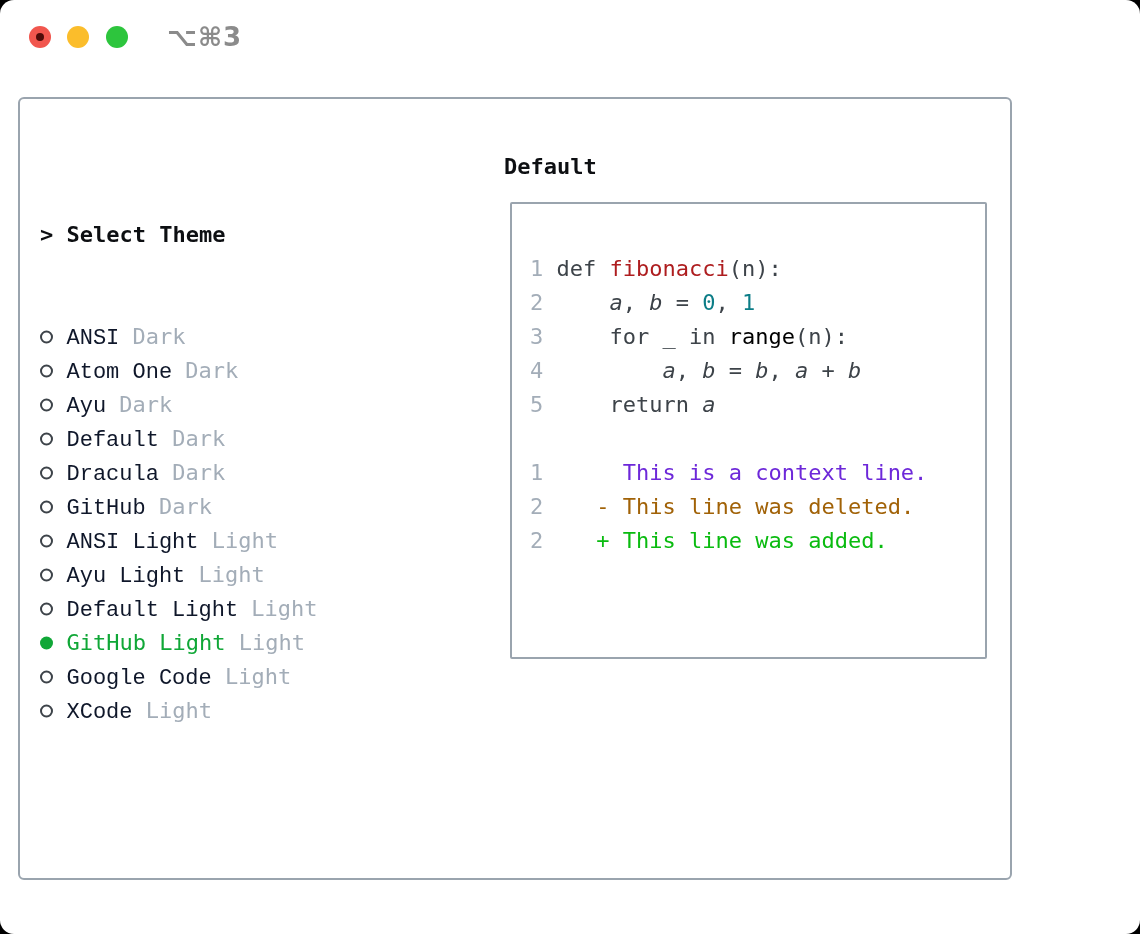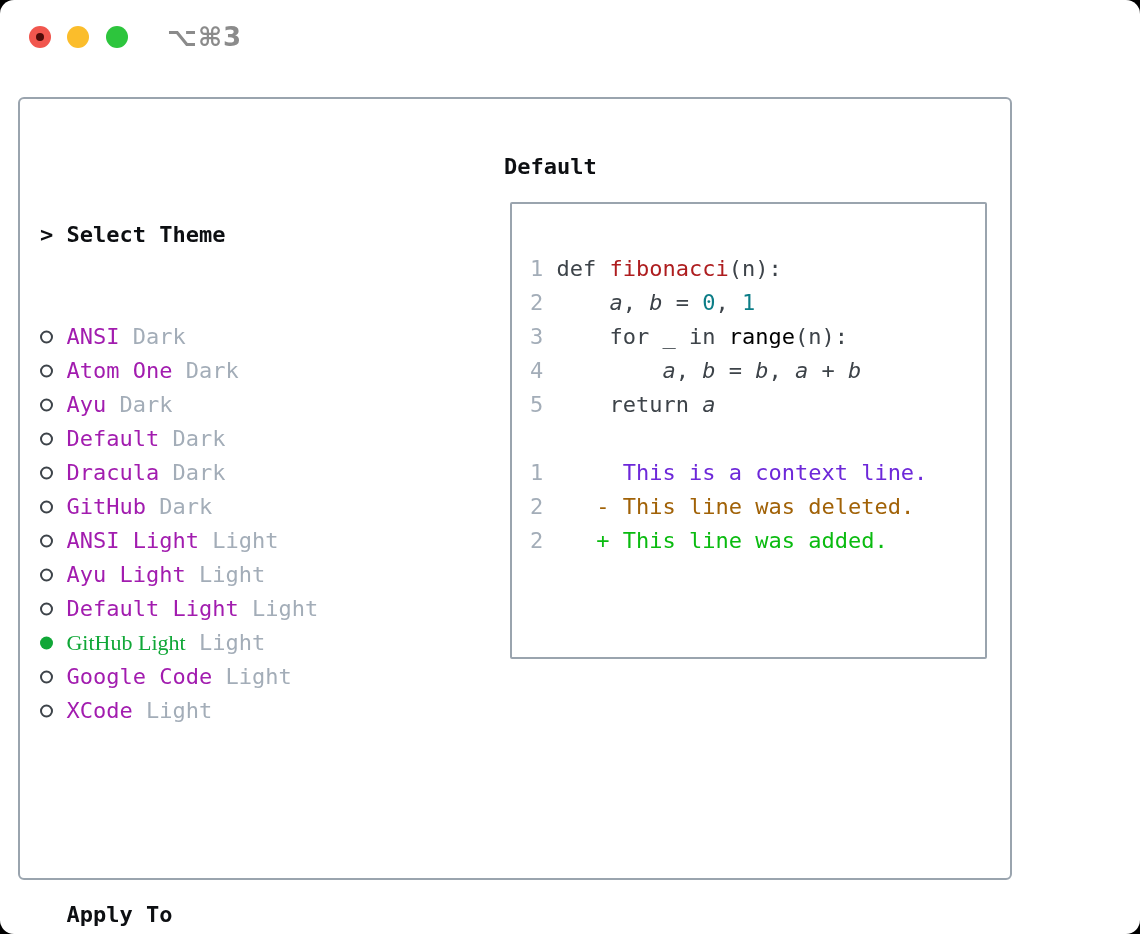--- a/index.html
+++ b/index.html
@@ -15,23 +15,23 @@
   .light.green{left:106px;background:#2dc53d;}
   .win-title{position:absolute;left:167px;top:22px;font-family:"DejaVu Sans",sans-serif;font-size:26px;font-weight:600;color:#8b8b8b;letter-spacing:1px;}
 
   
   .panel{position:absolute;left:18px;top:97px;width:994px;height:783px;border:2px solid #9aa4ae;border-radius:6px;box-sizing:border-box;background:#fff;}
 
   
   .mono{font-size:22px;line-height:34px;white-space:pre;}
   .row{height:34px;}
   .hdr{font-weight:700;color:#0d0f12;}
-  .item-text{color:#a21caf;}
+  .item-text{color:#0f172a;font-family:Liberation Mono, monospace;}
   .muted{color:#a3adb8;}
-  .sel-green{color:#10a737;font-family:Liberation Serif, serif;}
+  .sel-green{color:#10a737;}
 
   .left-col{position:absolute;left:20px;top:51px;}
   .bullet{display:inline-block;width:1ch;height:34px;position:relative;vertical-align:top;}
   .bullet::before{content:"";position:absolute;left:0;top:50%;transform:translateY(-50%);border-radius:50%;}
   .radio-off::before{width:9px;height:9px;border:2px solid #3d4349;}
   .radio-on::before{width:13px;height:13px;background:#10a737;}
   .arrow{font-weight:700;color:#0d0f12;}
 
   .preview-hdr{position:absolute;left:484px;top:51px;}
   .preview-box{position:absolute;left:490px;top:103px;width:477px;height:457px;border:2px solid #9aa4ae;border-radius:2px;box-sizing:border-box;padding:48px 0 0 18px;background:#fff;}
@@ -57,21 +57,20 @@
     <div class="light green"></div>
     <div class="win-title">⌥⌘3</div>
   </div>
 
   <div class="panel">
 
     <div class="left-col mono">
       <div class="row"><span class="arrow">&gt;</span><span> </span><span class="hdr">Select Theme</span></div>
       <div id="theme-list"><div class="row"><span class="bullet radio-off"></span> <span class="item-text">ANSI</span><span class="muted"> Dark</span></div><div class="row"><span class="bullet radio-off"></span> <span class="item-text">Atom One</span><span class="muted"> Dark</span></div><div class="row"><span class="bullet radio-off"></span> <span class="item-text">Ayu</span><span class="muted"> Dark</span></div><div class="row"><span class="bullet radio-off"></span> <span class="item-text">Default</span><span class="muted"> Dark</span></div><div class="row"><span class="bullet radio-off"></span> <span class="item-text">Dracula</span><span class="muted"> Dark</span></div><div class="row"><span class="bullet radio-off"></span> <span class="item-text">GitHub</span><span class="muted"> Dark</span></div><div class="row"><span class="bullet radio-off"></span> <span class="item-text">ANSI Light</span><span class="muted"> Light</span></div><div class="row"><span class="bullet radio-off"></span> <span class="item-text">Ayu Light</span><span class="muted"> Light</span></div><div class="row"><span class="bullet radio-off"></span> <span class="item-text">Default Light</span><span class="muted"> Light</span></div><div class="row"><span class="bullet radio-on"></span> <span class="sel-green">GitHub Light</span><span class="muted"> Light</span></div><div class="row"><span class="bullet radio-off"></span> <span class="item-text">Google Code</span><span class="muted"> Light</span></div><div class="row"><span class="bullet radio-off"></span> <span class="item-text">XCode</span><span class="muted"> Light</span></div></div>
       <div class="row"> </div>
-      <div class="row"><span>  </span><span class="hdr">Apply To</span></div>
       
       
       
       
     </div>
 
     <div class="preview-hdr mono hdr">Default</div>
 
     <div class="preview-box mono" id="preview-box"><div class="row"><span class="lnum">1</span> <span class="tok-plain">def </span><span class="tok-func">fibonacci</span><span class="tok-plain">(n):</span></div><div class="row"><span class="lnum">2</span> <span class="tok-plain">    </span><span class="tok-var">a</span><span class="tok-plain">, </span><span class="tok-var">b</span><span class="tok-plain"> = </span><span class="tok-num">0</span><span class="tok-plain">, </span><span class="tok-num">1</span></div><div class="row"><span class="lnum">3</span> <span class="tok-plain">    for _ in </span><span class="tok-builtin">range</span><span class="tok-plain">(n):</span></div><div class="row"><span class="lnum">4</span> <span class="tok-plain">        </span><span class="tok-var">a</span><span class="tok-plain">, </span><span class="tok-var">b</span><span class="tok-plain"> = </span><span class="tok-var">b</span><span class="tok-plain">, </span><span class="tok-var">a</span><span class="tok-plain"> + </span><span class="tok-var">b</span></div><div class="row"><span class="lnum">5</span> <span class="tok-plain">    return </span><span class="tok-var">a</span></div><div class="row"><span class="lnum"></span>  </div><div class="row"><span class="lnum">1</span> <span class="tok-context">     This is a context line.</span></div><div class="row"><span class="lnum">2</span> <span class="tok-plain">   </span><span class="tok-deleted">- This line was deleted.</span></div><div class="row"><span class="lnum">2</span> <span class="tok-plain">   </span><span class="tok-added">+ This line was added.</span></div></div>
 

